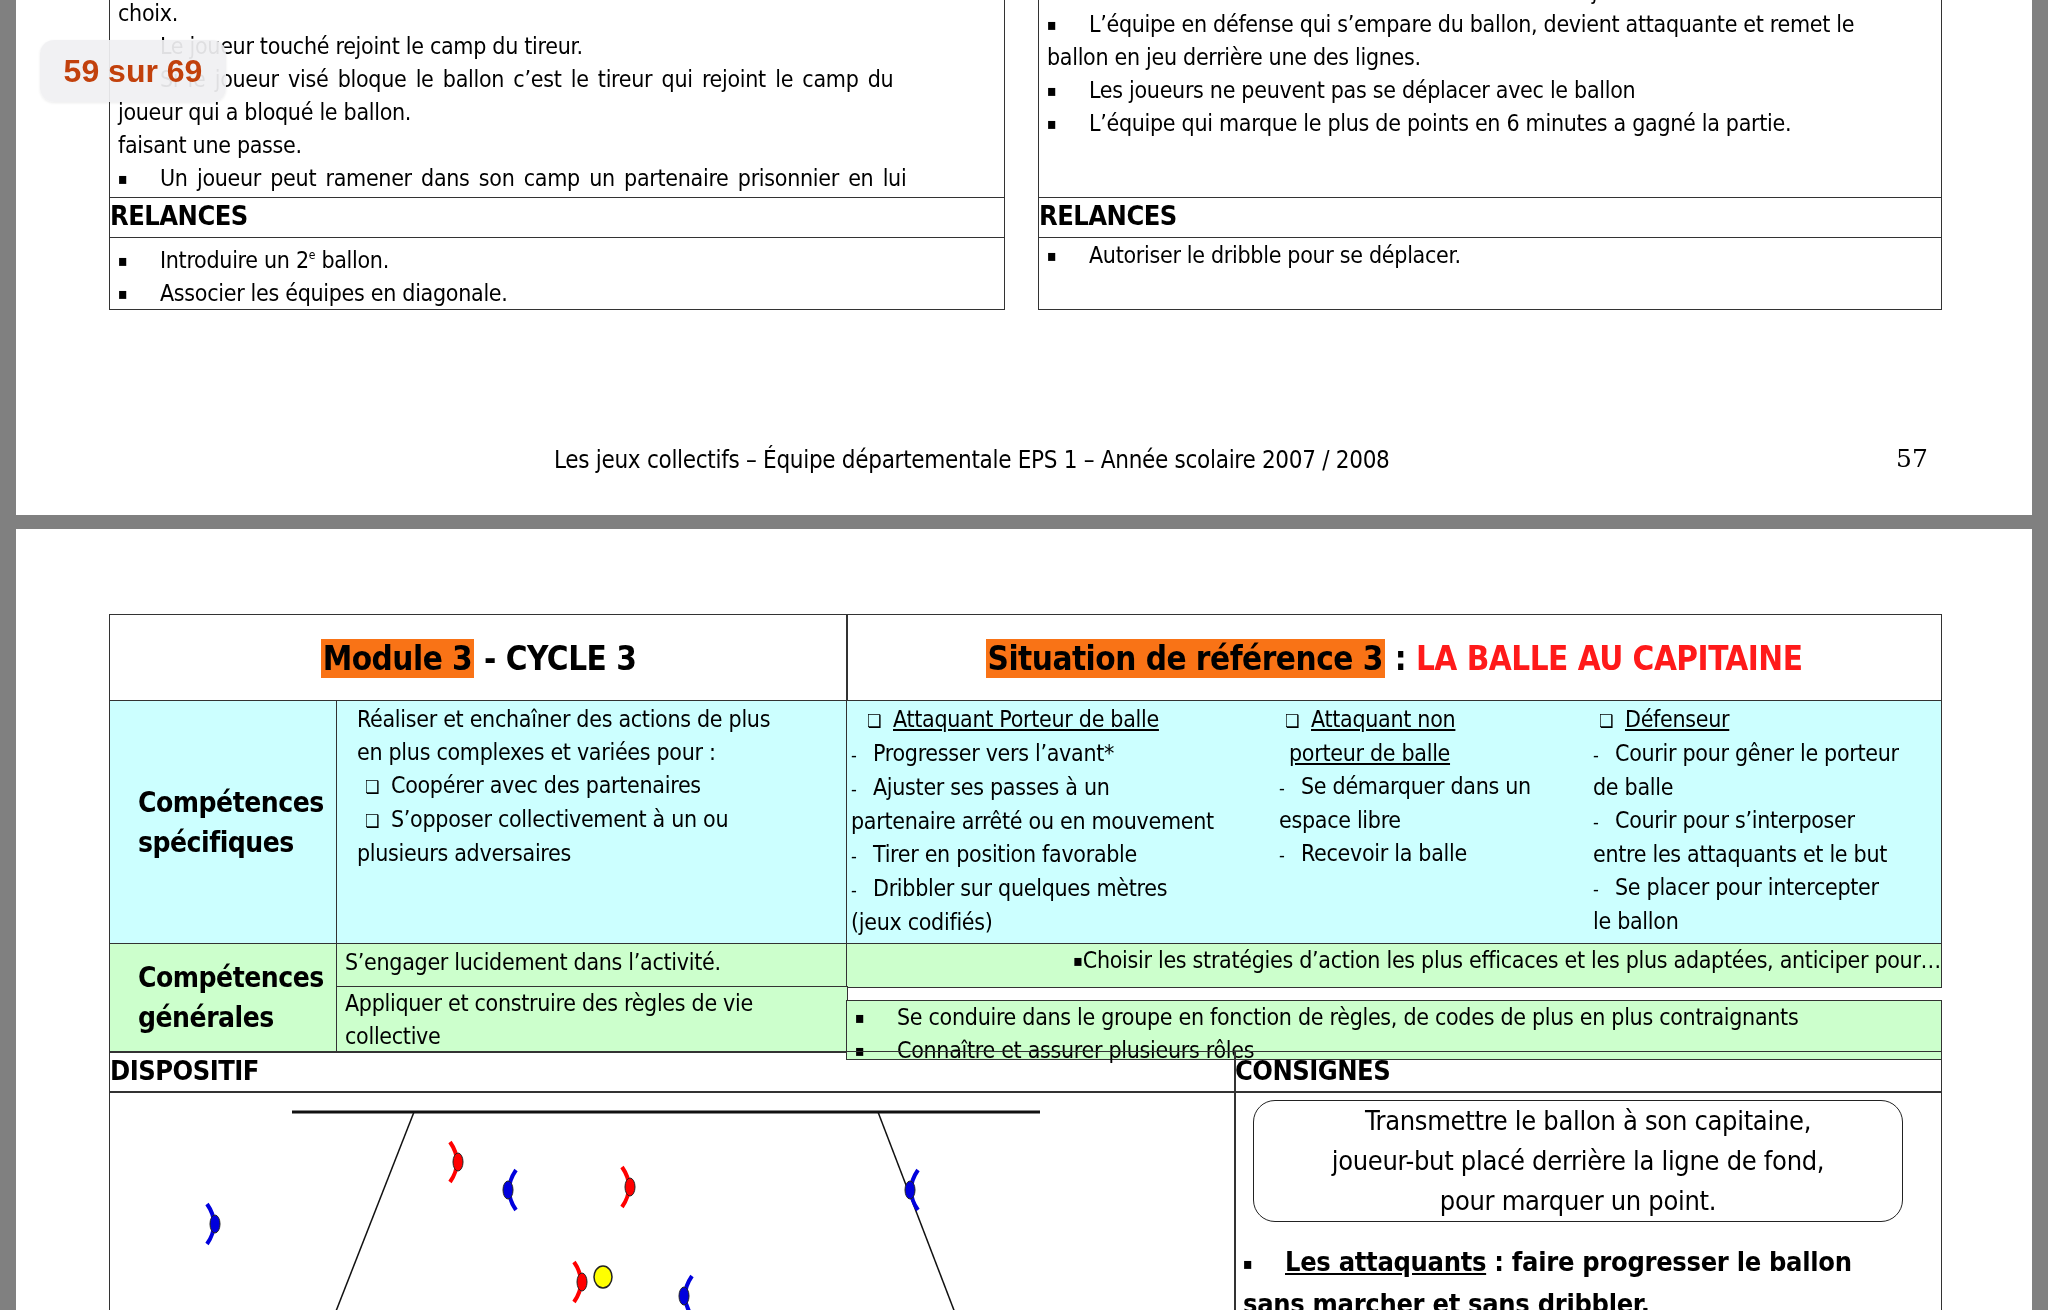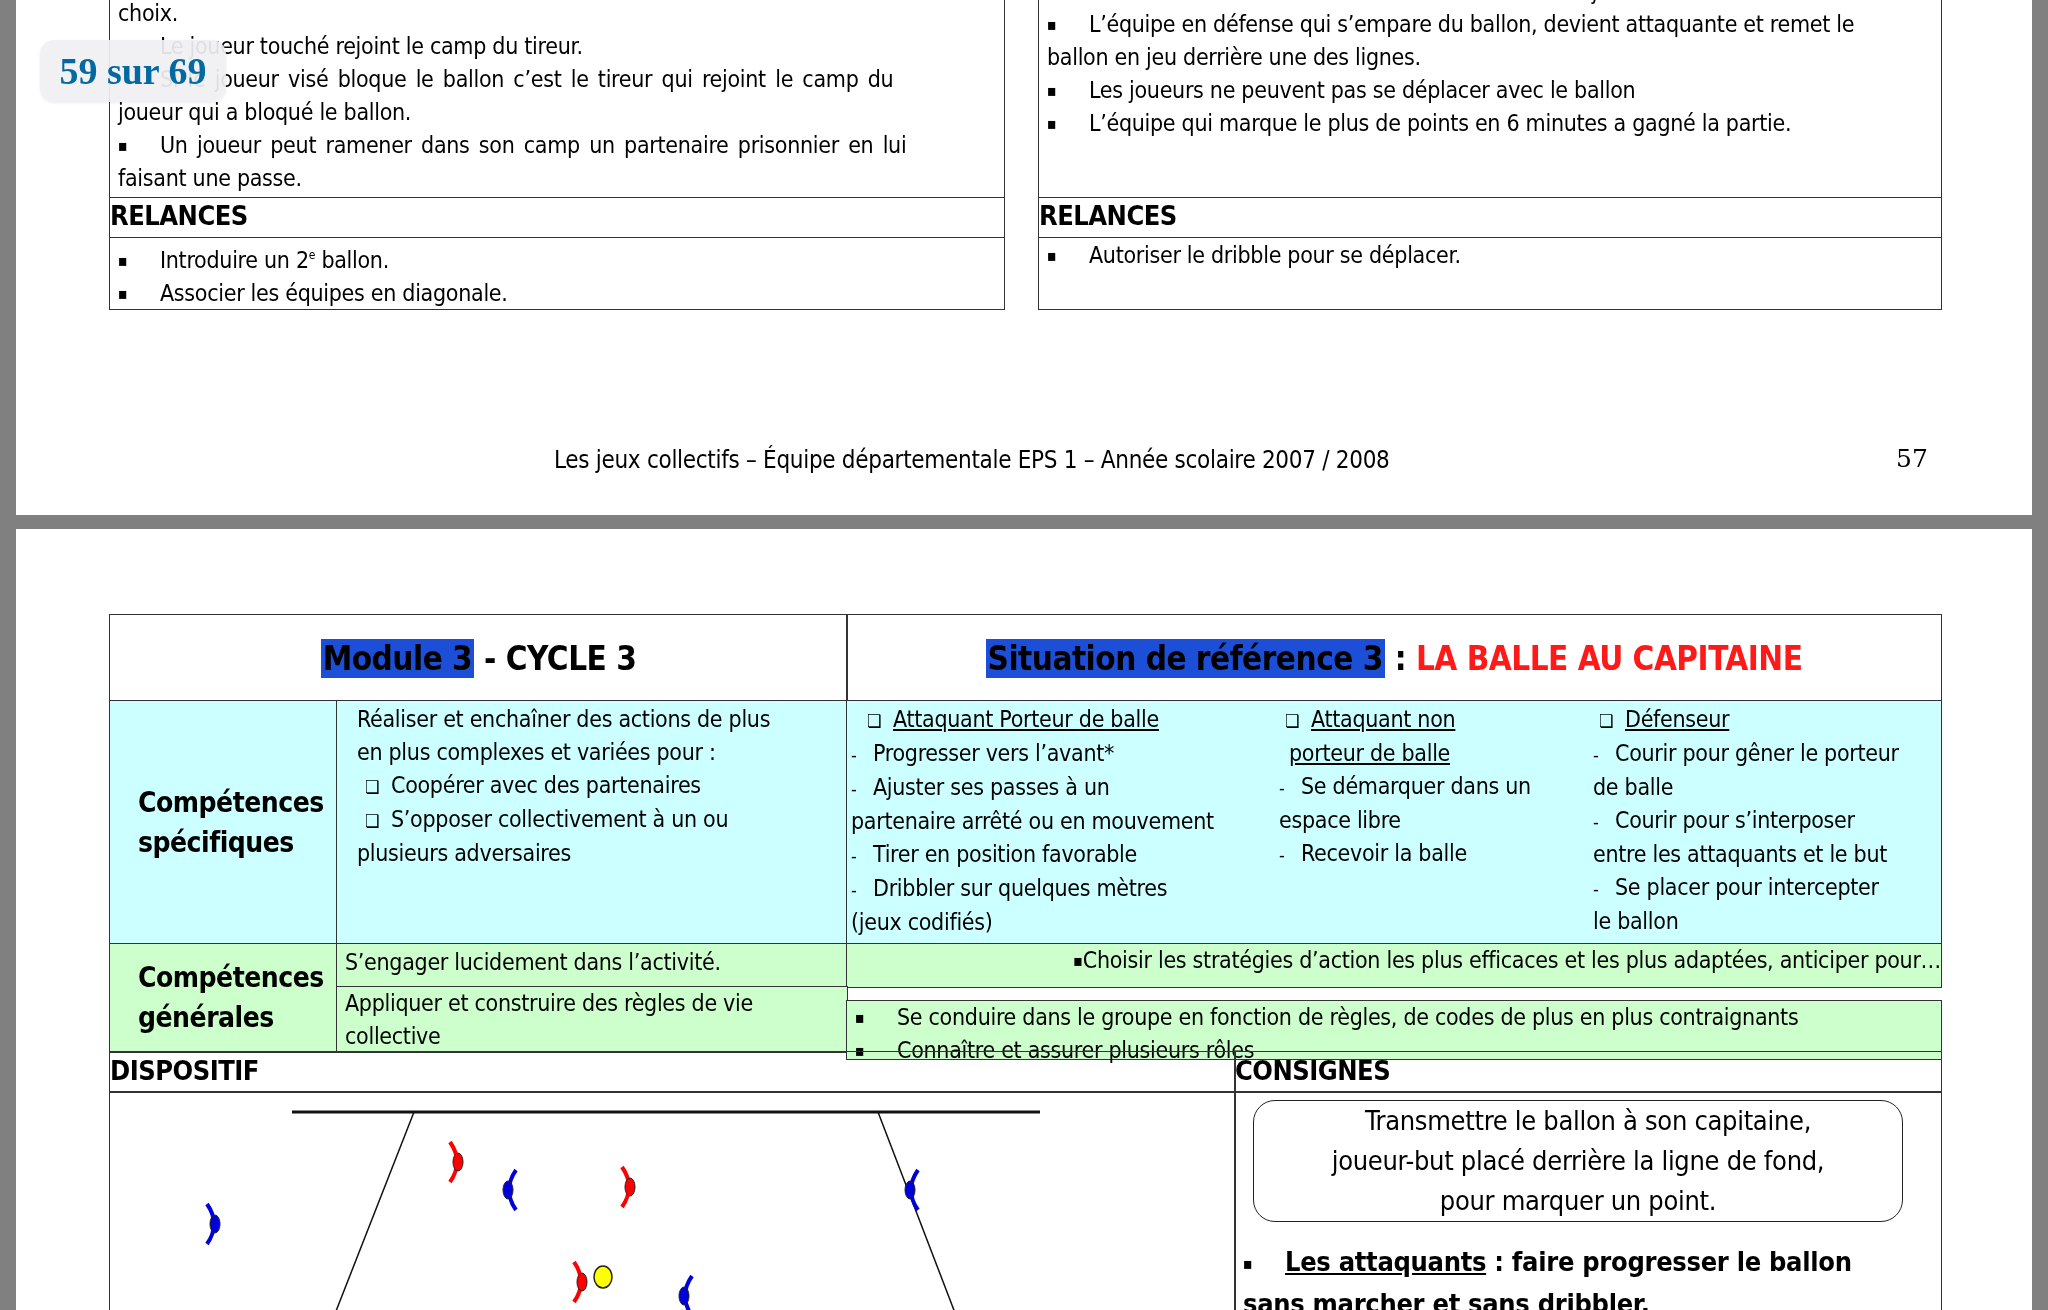--- a/index.html
+++ b/index.html
@@ -25,29 +25,29 @@
   #p1-left { left:93px; top:-4px; width:896px; height:314px; }
   #p1-right { left:1022px; top:-4px; width:904px; height:314px; }
 
   #footer-text { position:absolute; left:538px; top:446px; font-size:24px; white-space:nowrap; letter-spacing:-0.3px;}
   #footer-page { position:absolute; left:1880px; top:444px; font-size:25px; font-family:"DejaVu Serif", serif; }
 
   #page-badge {
     position:absolute; left:40px; top:40px; width:186px; height:62px;
     background:rgba(240,240,242,0.93); border-radius:14px;
     display:flex; align-items:center; justify-content:center;
-    font-family:Liberation Serif, serif; font-size:38px; color:#0369a1; font-weight:600;
+    font-family:Liberation Sans, sans-serif; font-size:32px; color:#c2410c; font-weight:600;
     box-shadow:0 1px 3px rgba(0,0,0,0.08);
   }
 
   
   .cell { position:absolute; box-sizing:border-box; border:1.5px solid #333; }
   .cyan { background:#ccffff; }
   .green { background:#ccffcc; }
-  .hl { background:#1d4ed8; padding:0 2px; }
+  .hl { background:#f97316; padding:0 2px; }
   .title { font-size:33px; font-weight:bold; letter-spacing:-0.5px; }
   .red { color:#ff1a1a; }
   .u { text-decoration:underline; }
   .cb::before { content:"\274F"; font-size:18px; display:inline-block; width:34px; text-indent:8px; }
   .dash::before { content:"-"; display:inline-block; width:22px; font-size:18px; }
   .boldlbl { font-size:28px; font-weight:bold; line-height:40px; letter-spacing:-0.5px;margin-left:20px; }
   .consigne-box {
     position:absolute; border:1.5px solid #222; border-radius:22px; box-sizing:border-box;
     text-align:center; font-size:27px; font-weight:normal; line-height:40px; letter-spacing:-0.3px;
   }
@@ -56,22 +56,22 @@
 <body>
 
 <div id="page1" class="page">
 
   <div id="p1-left" class="box hand">
     <div style="position:absolute;left:8px;top:0;">
       <div class="line">choix.</div>
       <div class="line" style="padding-left:42px">Le joueur touché rejoint le camp du tireur.</div>
       <div class="line" style="padding-left:42px;word-spacing:3px">Si le joueur visé bloque le ballon c’est le tireur qui rejoint le camp du</div>
       <div class="line">joueur qui a bloqué le ballon.</div>
+      <div class="line">faisant une passe.</div>
       <div class="line bul" style="word-spacing:3px">Un joueur peut ramener dans son camp un partenaire prisonnier en lui</div>
-      <div class="line">faisant une passe.</div>
     </div>
     <div class="hr" style="left:0;right:0;top:200px;"></div>
     <div class="sechead" style="left:0;right:0;top:203px;">RELANCES</div>
     <div class="hr" style="left:0;right:0;top:240px;"></div>
     <div style="position:absolute;left:8px;top:242px;">
       <div class="line bul">Introduire un 2<sup style="font-size:12px">e</sup> ballon.</div>
       <div class="line bul">Associer les équipes en diagonale.</div>
     </div>
   </div>
 

